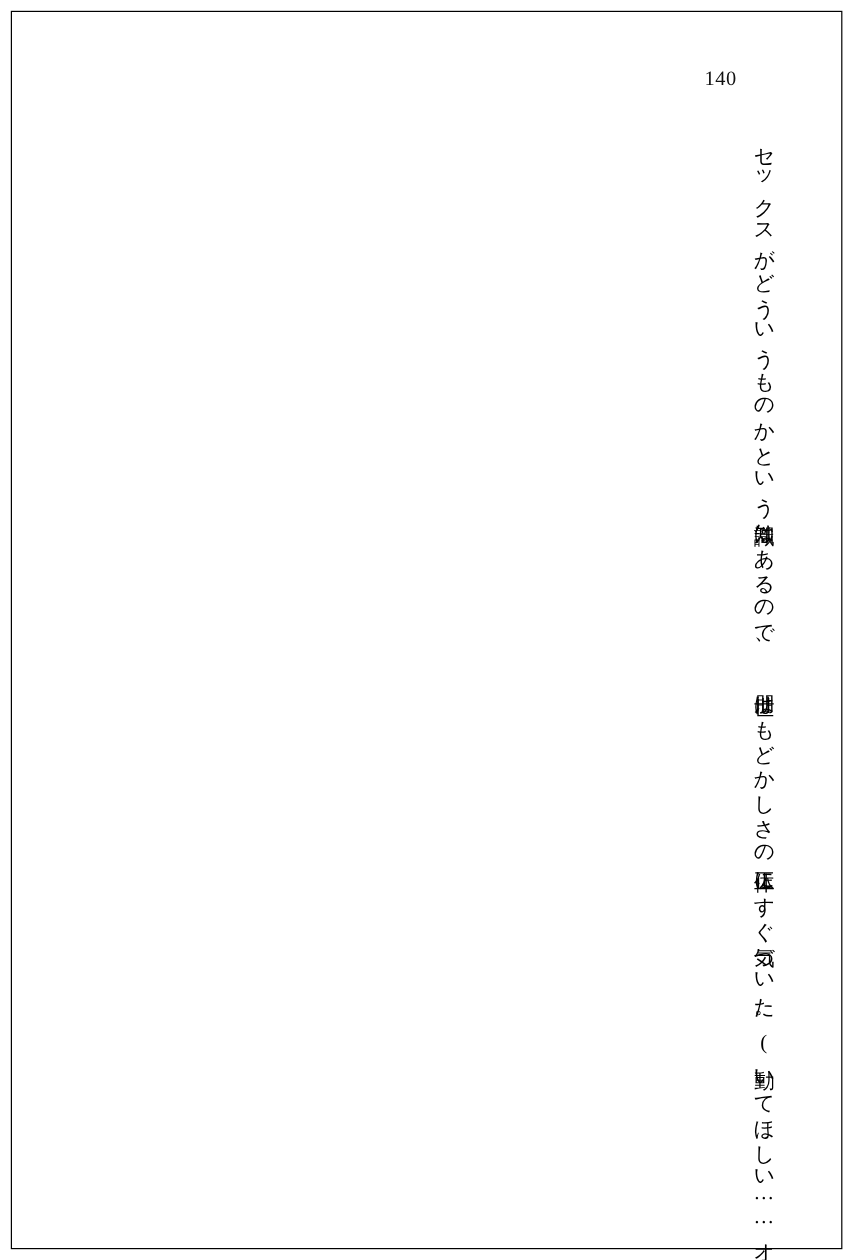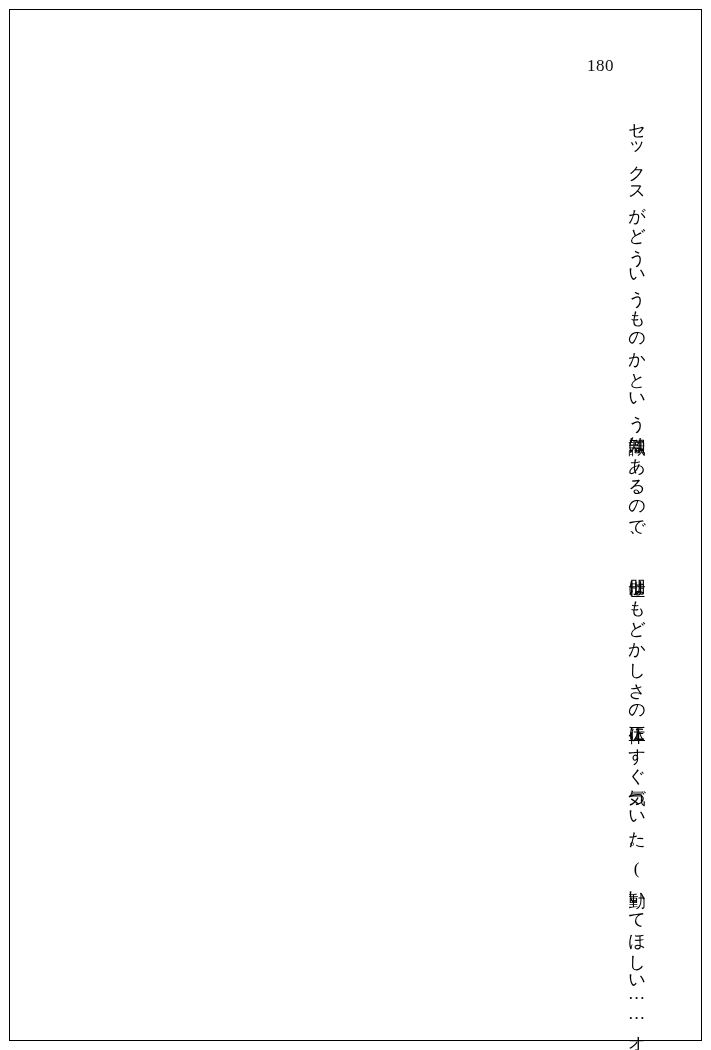--- a/index.html
+++ b/index.html
@@ -68,21 +68,21 @@
     overflow: visible;
   }
 </style>
 </head>
 <body>
 
 <div class="page">
 
   <div class="page-frame"></div>
 
-  <div class="page-number">180</div>
+  <div class="page-number">140</div>
 
   <div class="body-text">
     <div class="line">セックスがどういうものかという知識はあるので、　朋世はもどかしさの正体にすぐ</div>
     <div class="line">気づいた。</div>
     <div class="line">(動いてほしい……オチン×ンで、奥をズンズンって突いてもらいたい)</div>
 
   </div>
 
 </div>
 

